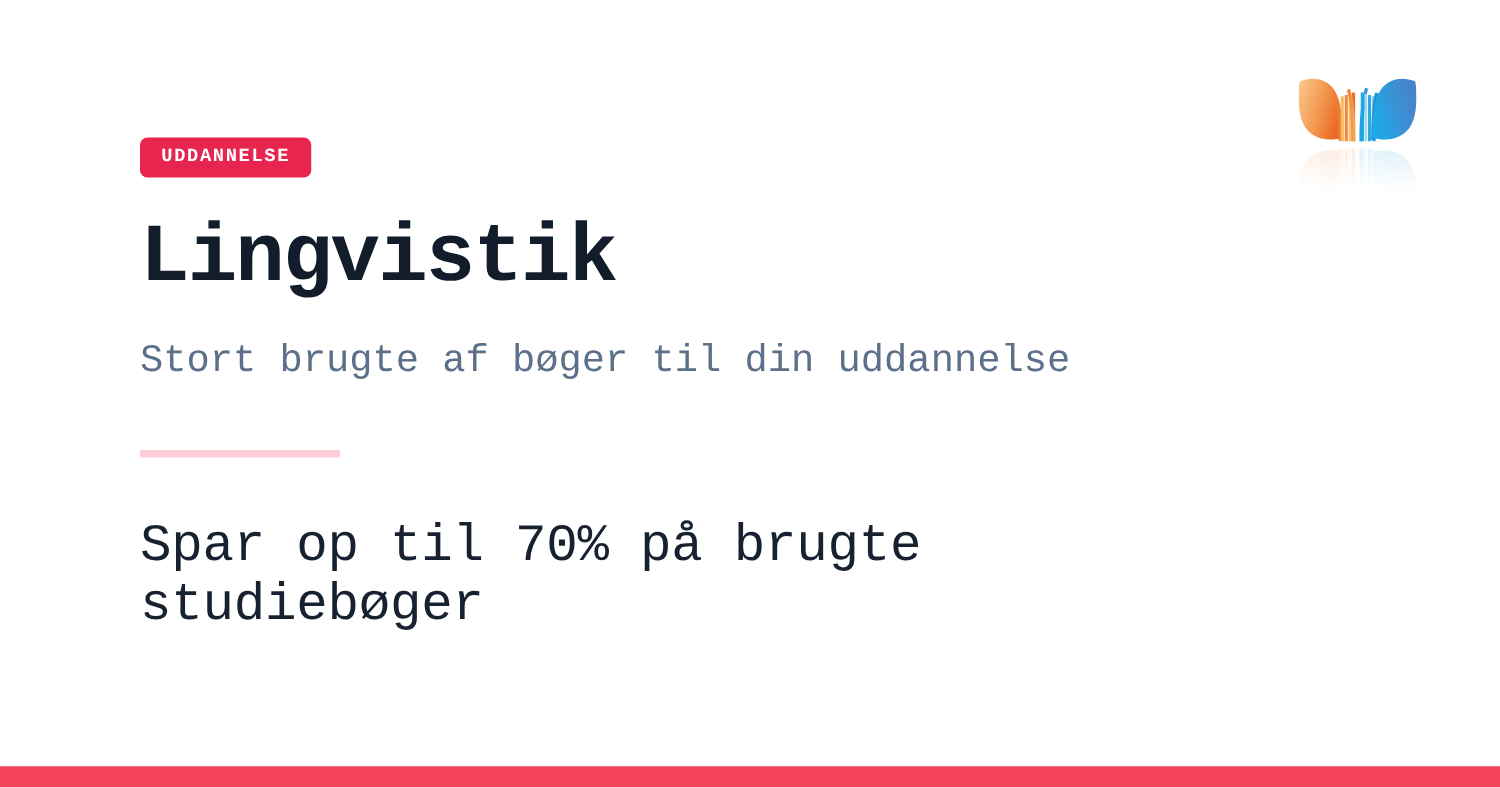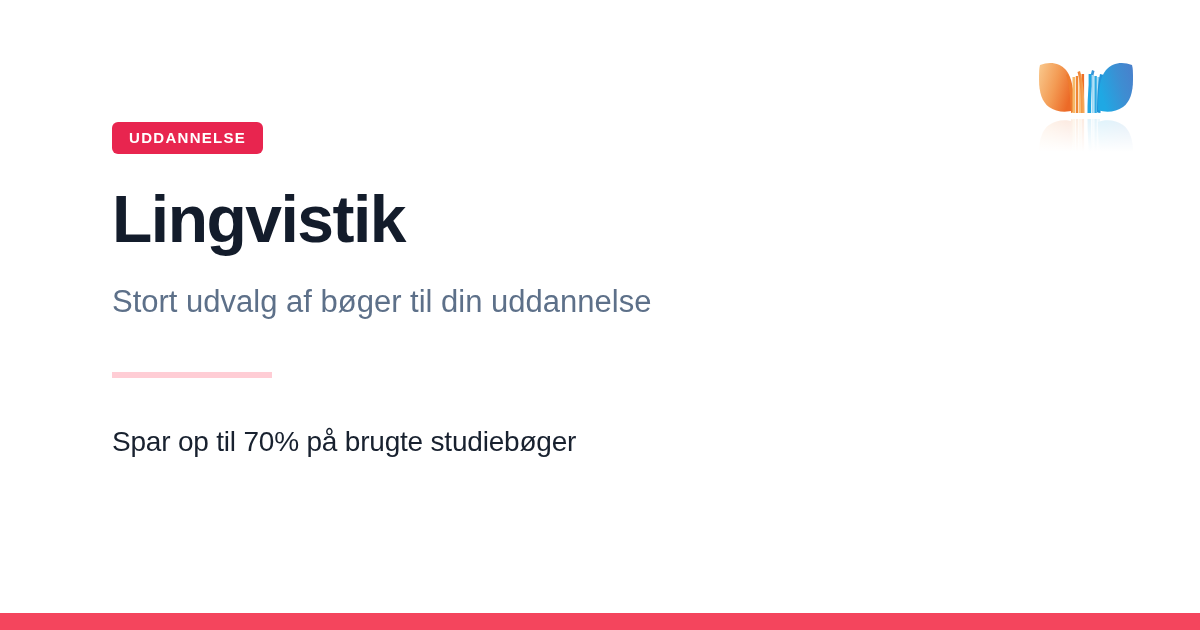--- a/index.html
+++ b/index.html
@@ -34,22 +34,23 @@
   .logo-wrap svg {
     display: block;
     width: 100px;
     height: 100px;
   }
 
   
   .content {
     position: absolute;
     left: 112px;
-    top: 12px;
+    top: 0;
     width: 900px;
+    font-family: Liberation Mono, monospace;
   }
 
   .badge {
     display: inline-block;
     margin-top: 110px;
     padding: 8px 17px 9px 17px;
     background: #e8254f;
     color: #ffffff;
     font-size: 15px;
     font-weight: bold;
@@ -86,21 +87,21 @@
     width: 160px;
     height: 6px;
     background: #ffcdd5;
     border-radius: 0;
   }
 
   .headline {
     margin: 0;
     padding: 0;
     margin-top: 48px;
-    font-size: 28px;
+    font-size: 42px;
     line-height: 1.12;
     font-weight: normal;
     color: #18212f;
     letter-spacing: -0.2px;
   }
 
   
   .bottom-bar {
     position: absolute;
     left: 0;
@@ -187,21 +188,21 @@
       <rect x="0" y="64" width="100" height="36" fill="url(#fadeDown)"></rect>
     </svg>
   </div>
 
   <div class="content">
 
     <div class="badge">UDDANNELSE</div>
 
     <h1 class="title">Lingvistik</h1>
 
-    <p class="subtitle">Stort udvalg af bøger til din uddannelse</p>
+    <p class="subtitle">Stort brugte af bøger til din uddannelse</p>
 
     <div class="rule"></div>
 
     <p class="headline">Spar op til 70% på brugte studiebøger</p>
 
   </div>
 
   <div class="bottom-bar"></div>
 
 </div>

